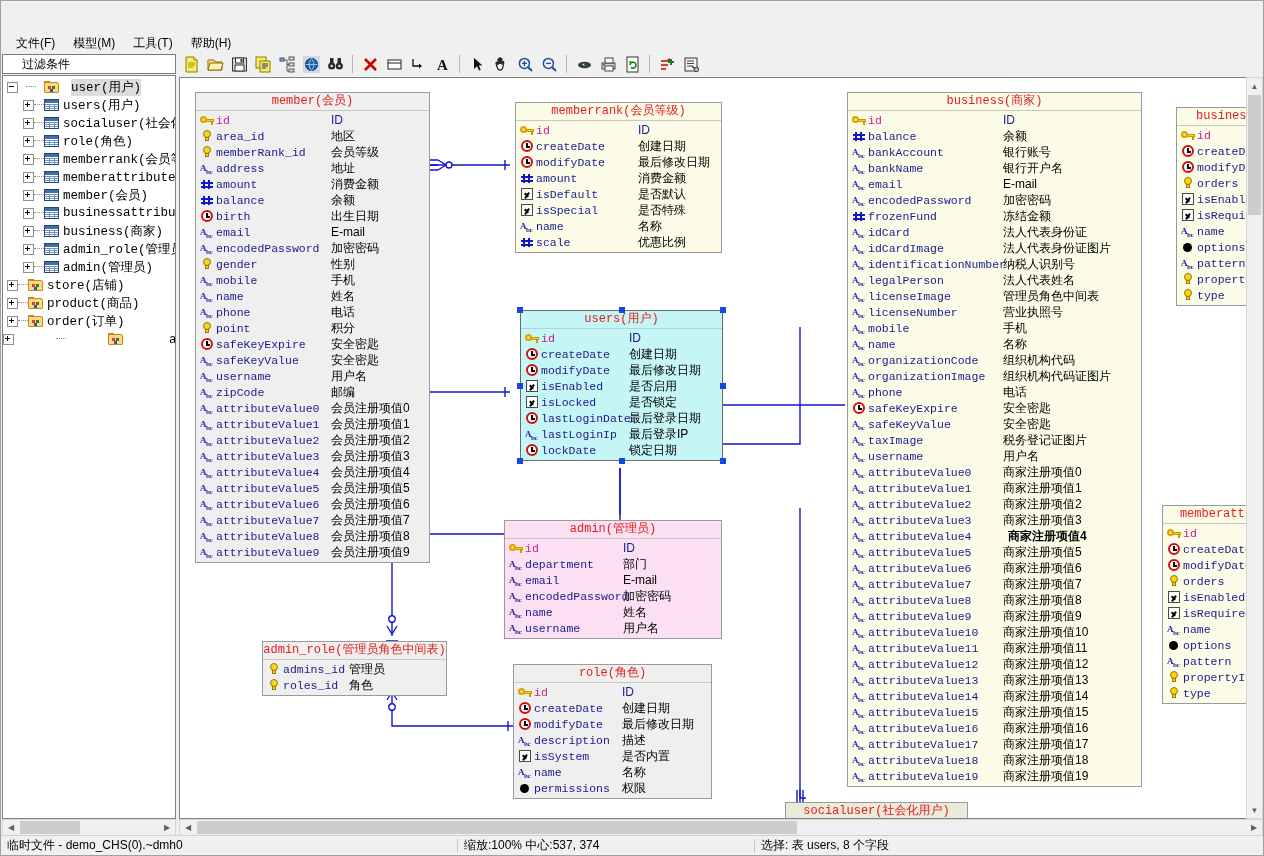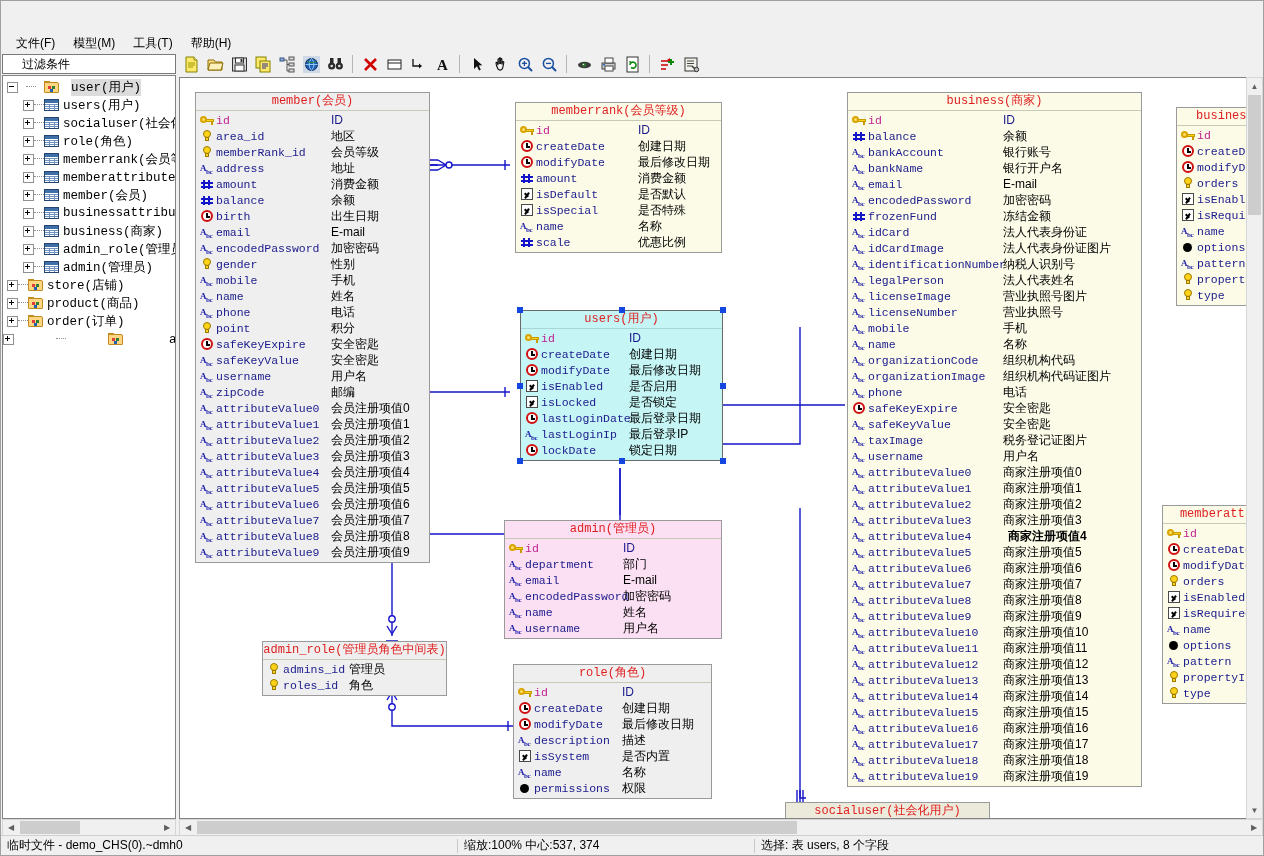--- a/index.html
+++ b/index.html
@@ -936,21 +936,21 @@
                 <span class="ic-abc">A<i class="sm">b</i><i class="sm">c</i></span>
               </span>
               <span class="nm">legalPerson</span>
               <span class="cm" style="left: 155px;">法人代表姓名</span>
             </div>
             <div class="fld" style="position: relative;">
               <span class="ic">
                 <span class="ic-abc">A<i class="sm">b</i><i class="sm">c</i></span>
               </span>
               <span class="nm">licenseImage</span>
-              <span class="cm" style="left: 155px;">营业执照号图片</span>
+              <span class="cm" style="left: 155px;">管理员角色中间表</span>
             </div>
             <div class="fld" style="position: relative;">
               <span class="ic">
                 <span class="ic-abc">A<i class="sm">b</i><i class="sm">c</i></span>
               </span>
               <span class="nm">licenseNumber</span>
               <span class="cm" style="left: 155px;">营业执照号</span>
             </div>
             <div class="fld" style="position: relative;">
               <span class="ic">
@@ -1569,21 +1569,21 @@
             </div>
             <div class="fld" style="position: relative;">
               <span class="ic">
                 <span class="ic-blob"></span>
               </span>
               <span class="nm">permissions</span>
               <span class="cm" style="left: 108px;">权限</span>
             </div>
           </div>
         </div>
-        <div class="tbl beige" style="left: 605px; top: 724px; width: 205px;">
+        <div class="tbl beige" style="left: 605px; top: 724px; width: 183px;">
           <div class="cap">socialuser(社会化用户)</div>
         </div>
       </div>
   </div>
 
   <div class="sbar" style="left:1245px;top:76px;width:17px;height:742px;">
     <div class="sarrow" style="left:0;top:0;width:15px;height:16px;">▲</div>
     <div class="sthumb" style="left:1px;top:17px;width:13px;height:120px;"></div>
     <div class="sarrow" style="left:0;bottom:0;width:15px;height:16px;">▼</div>
   </div>

